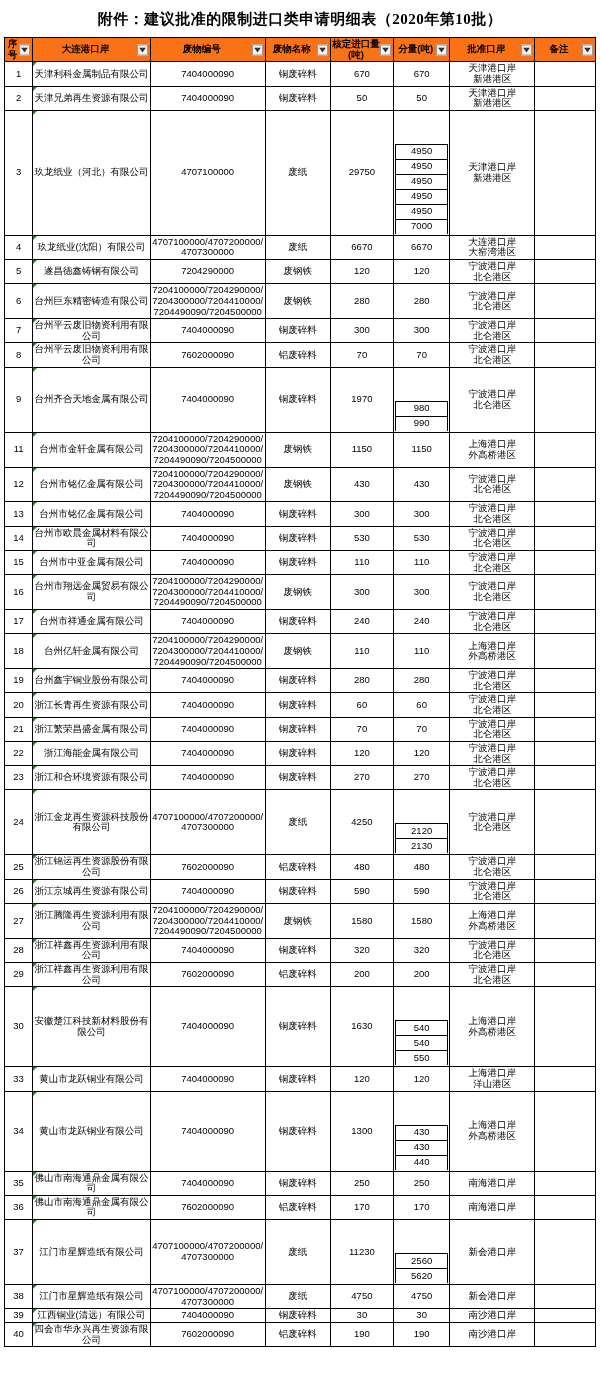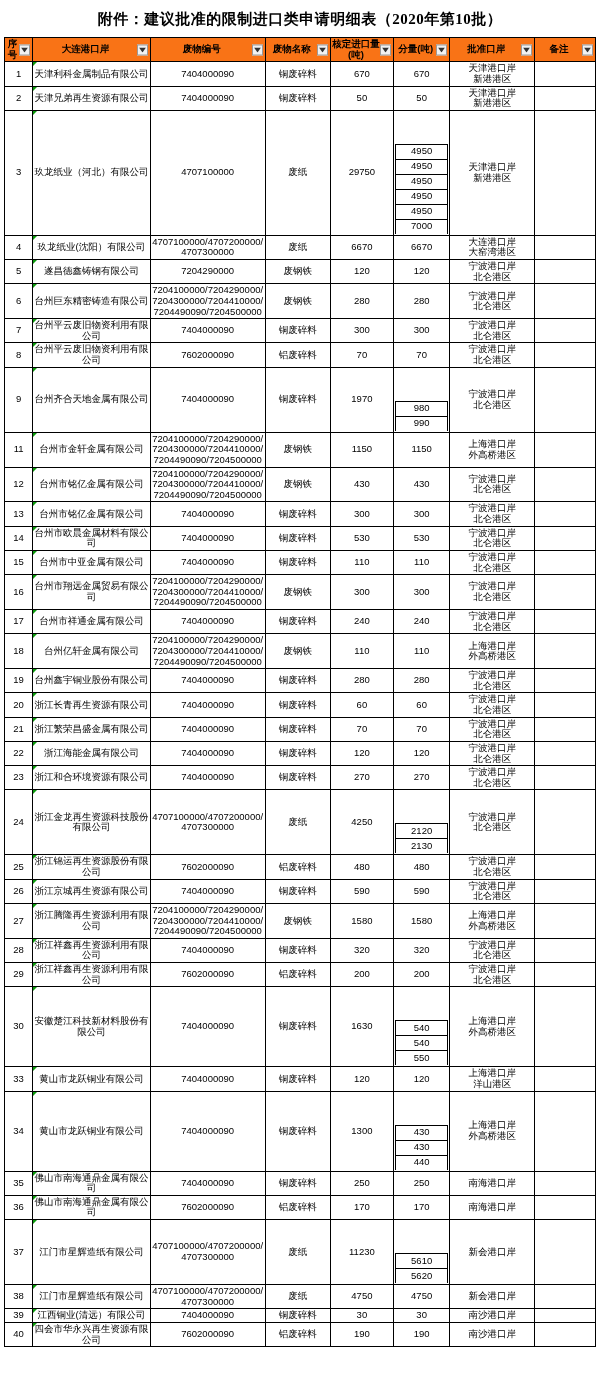--- a/index.html
+++ b/index.html
@@ -620,21 +620,21 @@
         <tr>
           <td class="idx">37</td>
           <td class="name-cell"><span class="corner-mark"></span>江门市星辉造纸有限公司</td>
           <td>4707100000/4707200000/4707300000</td>
           <td>废纸</td>
           <td>11230</td>
           <td class="nopad">
             <table class="sub-split">
               <tbody>
                 <tr>
-                  <td>5610</td>
+                  <td>2560</td>
                 </tr>
                 <tr>
                   <td>5620</td>
                 </tr>
               </tbody>
             </table>
           </td>
           <td class="multiline">新会港口岸</td>
           <td></td>
         </tr>

